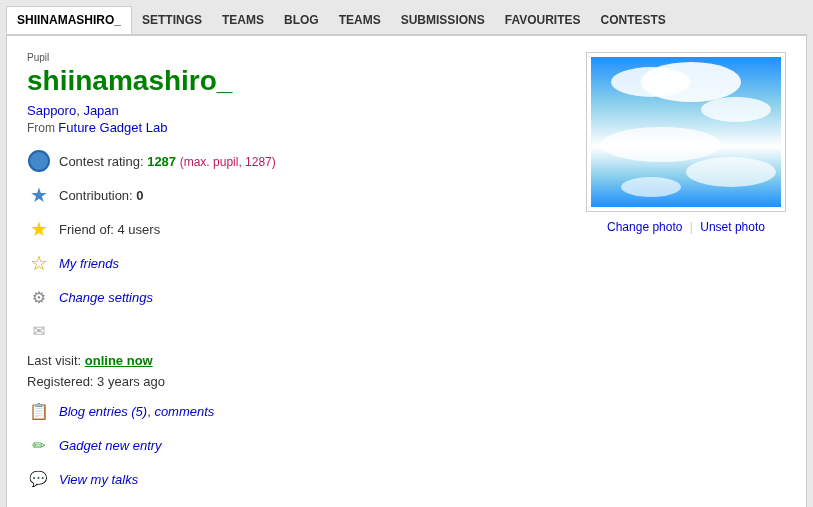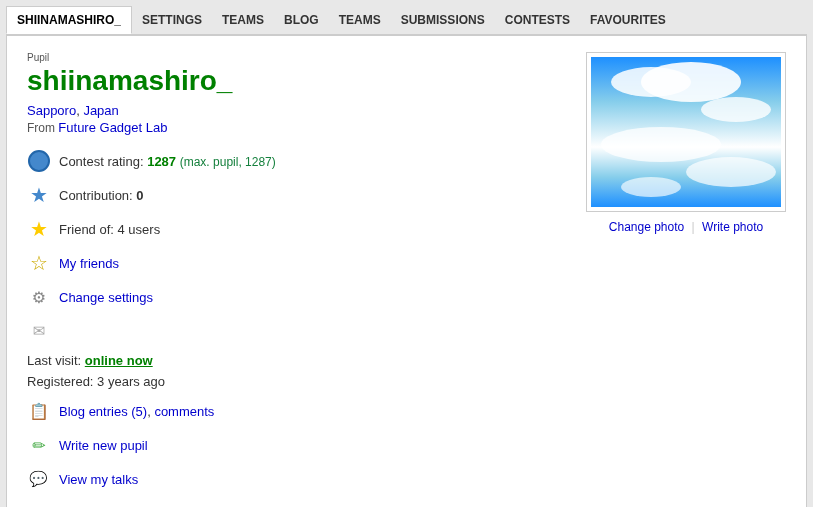--- a/index.html
+++ b/index.html
@@ -95,27 +95,28 @@
       justify-content: center;
       font-size: 18px;
       flex-shrink: 0;
     }
     .info-text {
       font-size: 13px;
     }
     .info-text a {
       color: #0000cc;
       text-decoration: none;
+      font-style: italic;
     }
     .rating-value {
       font-weight: bold;
       color: #008000;
     }
     .rating-max {
-      color: #15803d;
+      color: #be185d;
       font-size: 12px;
     }
     .contribution-value {
       font-weight: bold;
       color: #333;
     }
     .last-visit-value {
       font-weight: bold;
       color: #008000;
       text-decoration: underline;
@@ -206,22 +207,22 @@
 
 <div class="page-wrapper">
 
   <div class="top-nav">
     <a class="nav-item active">SHIINAMASHIRO_</a>
     <a class="nav-item">SETTINGS</a>
     <a class="nav-item">TEAMS</a>
     <a class="nav-item">BLOG</a>
     <a class="nav-item">TEAMS</a>
     <a class="nav-item">SUBMISSIONS</a>
+    <a class="nav-item">FAVOURITES</a>
     <a class="nav-item">CONTESTS</a>
-    <a class="nav-item">FAVOURITES</a>
   </div>
 
   <div class="main-card">
 
     <div class="profile-left">
       <div class="rank-label">Pupil</div>
       <div class="username">shiinamashiro_</div>
 
       <div class="location-line">
         <a>Sapporo</a>,&nbsp;<a>Japan</a>
@@ -296,21 +297,21 @@
         <div class="info-text">
           <a>Blog entries (5)</a>, <a>comments</a>
         </div>
       </div>
 
       <div class="info-row">
         <div class="info-icon">
           <span style="font-size:16px;color:#44aa44;">✏</span>
         </div>
         <div class="info-text">
-          <a>Write new pupil</a>
+          <a>Gadget new entry</a>
         </div>
       </div>
 
       <div class="info-row">
         <div class="info-icon">
           <span style="font-size:15px;color:#aaa;">💬</span>
         </div>
         <div class="info-text">
           <a>View my talks</a>
         </div>
@@ -324,17 +325,17 @@
           <div class="cloud2"></div>
           <div class="cloud3"></div>
           <div class="cloud4"></div>
           <div class="cloud5"></div>
           <div class="cloud6"></div>
         </div>
       </div>
       <div class="photo-actions">
         <a>Change photo</a>
         <span>|</span>
-        <a>Write photo</a>
+        <a>Unset photo</a>
       </div>
     </div>
   </div>
 </div>
 
 </body></html>

